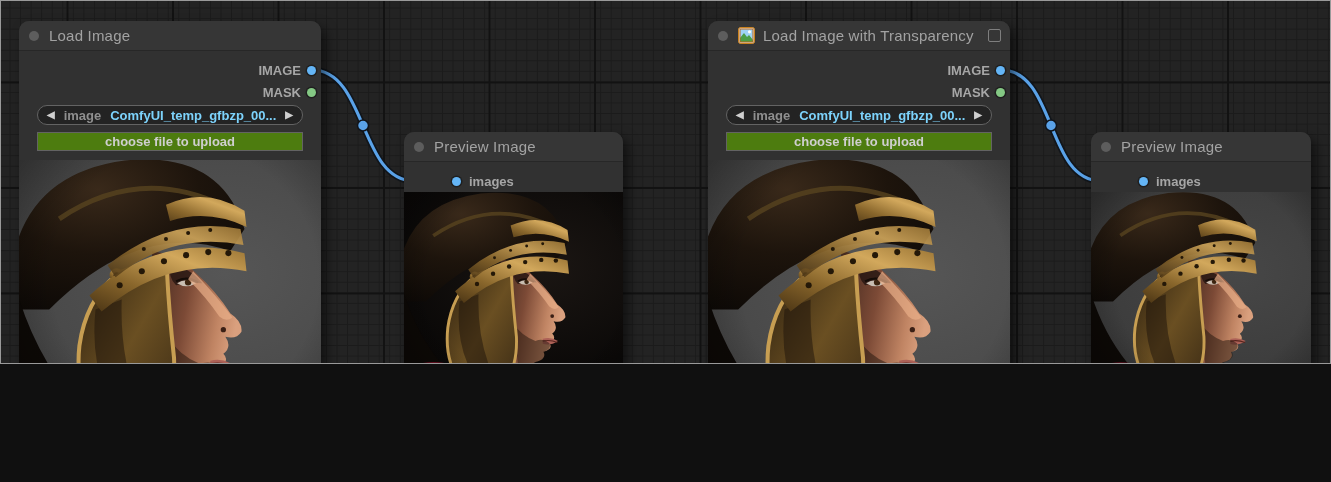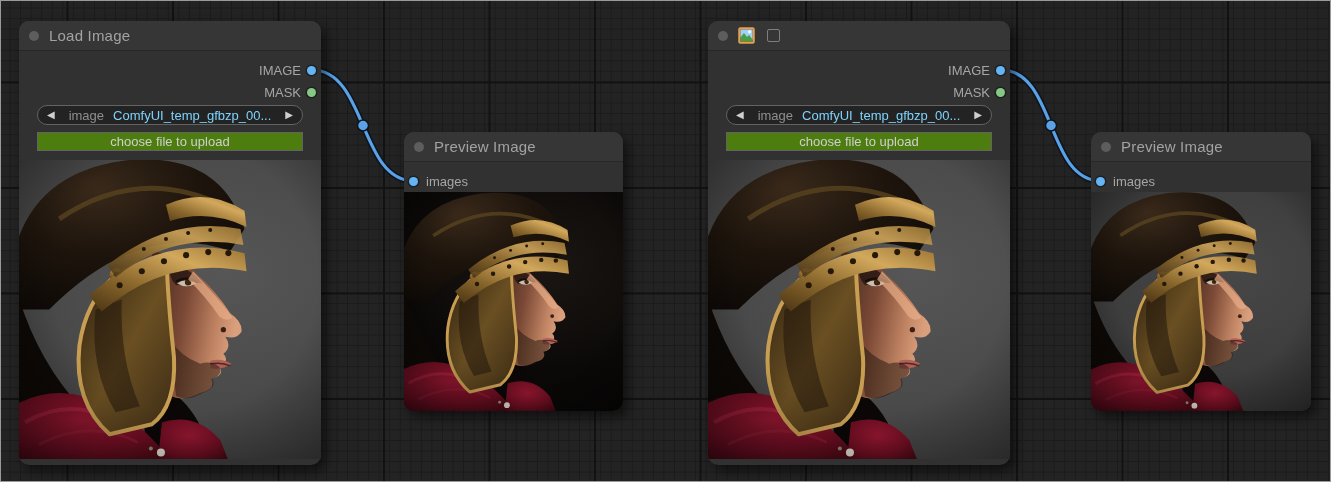--- a/index.html
+++ b/index.html
@@ -1,20 +1,20 @@
 <!DOCTYPE html>
 <html><head>
 <meta charset="utf-8">
 <style>
   * { box-sizing: border-box; margin: 0; padding: 0; }
   html,body { background:#101010; }
   body { font-family:"Liberation Sans", sans-serif; }
 
   .canvas {
-    position:relative; width:1331px; height:482px; overflow:hidden;
+    position:relative; width:1331px; height:364px; overflow:hidden;
     border:1px solid #9a9a9a;
     background-color:#232323;
     background-image:
       linear-gradient(to right, #121212 1.5px, transparent 1.5px),
       linear-gradient(to bottom, #121212 1.5px, transparent 1.5px),
       linear-gradient(to right, #1b1b1b 1px, transparent 1px),
       linear-gradient(to bottom, #1b1b1b 1px, transparent 1px);
     background-size:105.5px 105.5px, 105.5px 105.5px, 10.55px 10.55px, 10.55px 10.55px;
     background-position:-40px -25px, -40px -25px, -2px -4px, -2px -4px;
   }
@@ -27,24 +27,24 @@
   }
   .node-header {
     height:30px; background:#363636; border-bottom:1px solid #272727;
     display:flex; align-items:center; padding:0 12px 0 10px; gap:10px;
   }
   .collapse-dot { width:10px; height:10px; border-radius:50%; background:#5d5d5d; flex:0 0 auto; }
   .node-title { font-size:15px; color:#a2a2a2; white-space:nowrap; letter-spacing:.2px; }
   .title-badge { width:13px; height:13px; border:1px solid #7e7e7e; border-radius:2px; margin-left:4px; flex:0 0 auto; }
   .node-icon { width:17px; height:17px; flex:0 0 auto; margin-right:-2px; }
 
-  .node-body { padding-top:8px; }
+  .node-body { padding-top:8px;font-weight:bold; }
   .slot-row { position:relative; height:22px; display:flex; align-items:center; }
   .slot-row.out { justify-content:flex-end; padding-right:20px; }
-  .slot-row.in  { justify-content:flex-start; padding-left:22px; }
+  .slot-row.in  { justify-content:flex-start; padding-left:22px;margin-left:43px; }
   .slot-label { font-size:13px; color:#a6a6a6; }
   .slot-dot {
     position:absolute; top:50%; width:9px; height:9px; margin-top:-4.5px;
     border-radius:50%; box-shadow:0 0 0 1.5px rgba(10,10,10,.45);
   }
   .slot-row.out .slot-dot { right:5px; }
   .slot-row.in  .slot-dot { left:5px; }
 
   .combo-widget {
     position:relative; margin:2px 18px 0 18px; height:20px; border-radius:10px;
@@ -224,20 +224,21 @@
       </div>
     </div>
   </div>
 
   <div class="node" id="node-load2">
     <div class="node-header">
       <span class="collapse-dot"></span>
       <svg class="node-icon" viewBox="0 0 17 17">
           <use href="#pic-icon"></use>
         </svg>
+      <span class="node-title">Load Image with Transparency</span>
       <span class="title-badge"></span>
     </div>
     <div class="node-body">
       <div class="slot-row out">
         <span class="slot-label">IMAGE</span>
         <span class="slot-dot" style="background: rgb(100, 181, 246);"></span>
       </div>
       <div class="slot-row out">
         <span class="slot-label">MASK</span>
         <span class="slot-dot" style="background: rgb(132, 200, 132);"></span>

